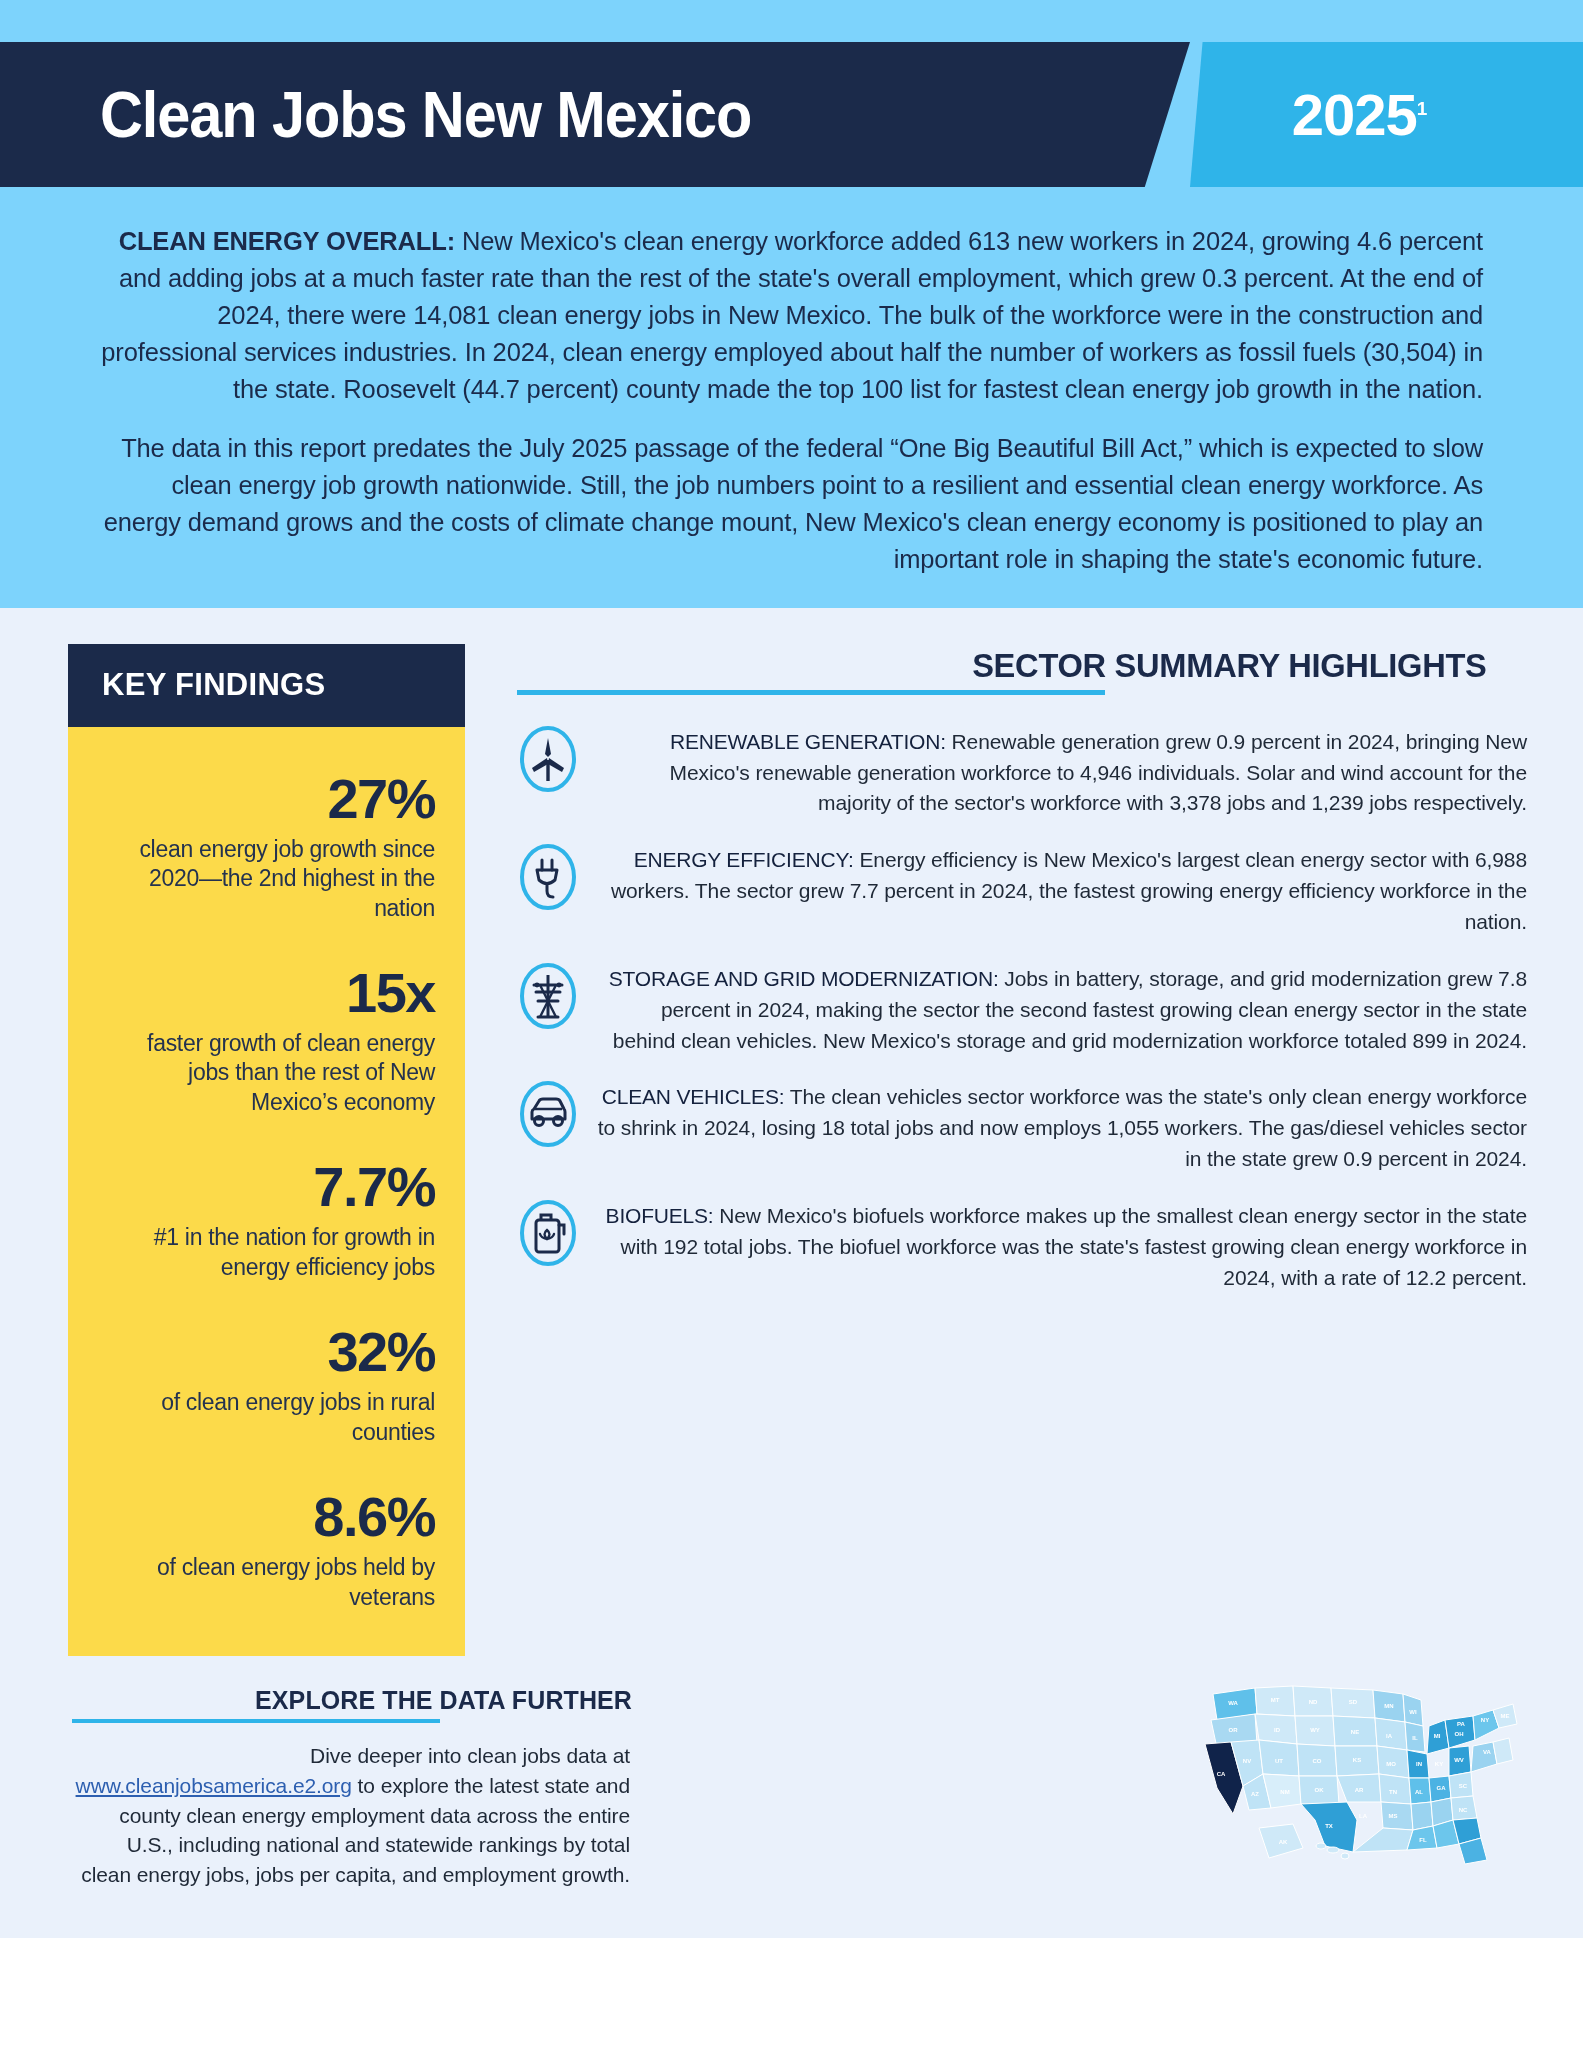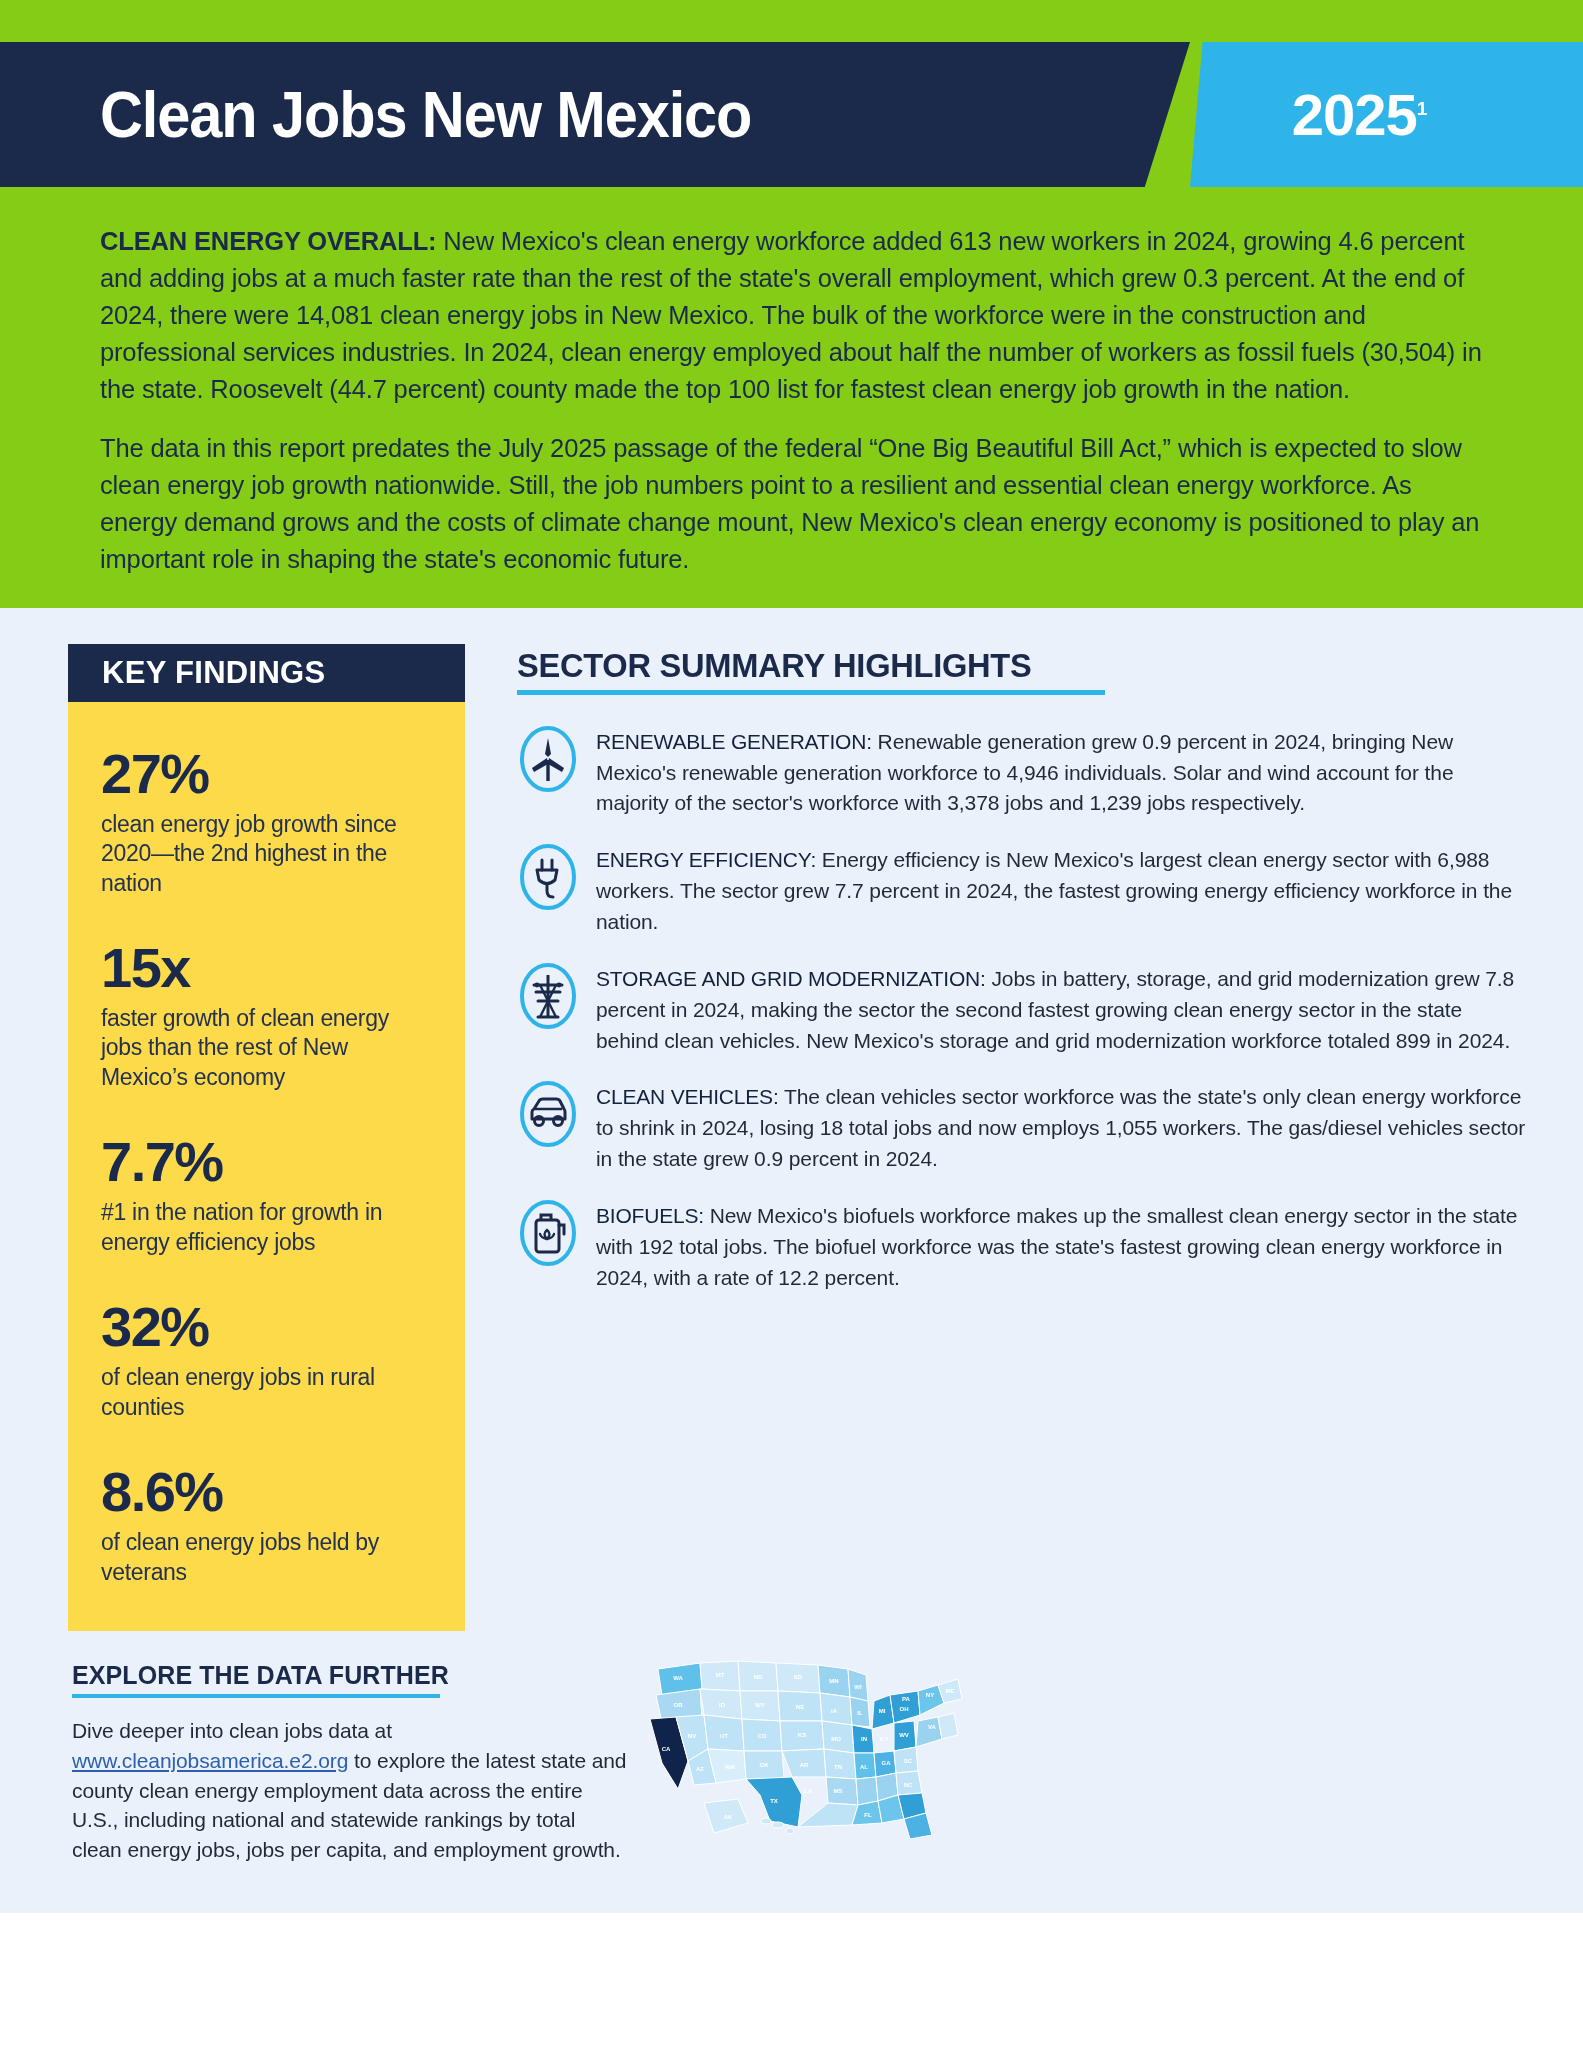--- a/index.html
+++ b/index.html
@@ -1,21 +1,21 @@
 <!DOCTYPE html>
 <html><head>
 <meta charset="utf-8">
 <style>
   * { box-sizing: border-box; margin: 0; padding: 0; }
   html, body {
     width: 1583px; height: 2048px;
     background: #ffffff;
     font-family: "Liberation Sans", sans-serif;
   }
-  .page { position: relative; width: 1583px; height: 2048px; overflow: hidden; background:#84cc16; }
+  .page { position: relative; width: 1583px; height: 2048px; overflow: hidden; background:#7dd3fc;text-align:right; }
 
   
   .header {
     position: relative;
     height: 145px;
     margin: 42px 0 0 0;
     display: flex;
     align-items: stretch;
   }
   .header-left {
@@ -92,21 +92,21 @@
     padding: 0 0 48px 0;
     position: relative;
     min-height: 810px;
   }
   .main-inner { display: flex; align-items: flex-start; padding: 36px 56px 0 68px; }
 
   
   .kf-col { flex: 0 0 397px; }
   .kf-header {
     background: #1b2a4a;
-    height: 58px;
+    height: 83px;
     display: flex; align-items: center;
     padding-left: 34px;
   }
   .kf-header-text {
     color: #fff; font-size: 31px; font-weight: bold; letter-spacing: 0.3px;
   }
   .kf-body {
     background: #fcda4a;
     padding: 44px 30px 44px 33px;
   }

